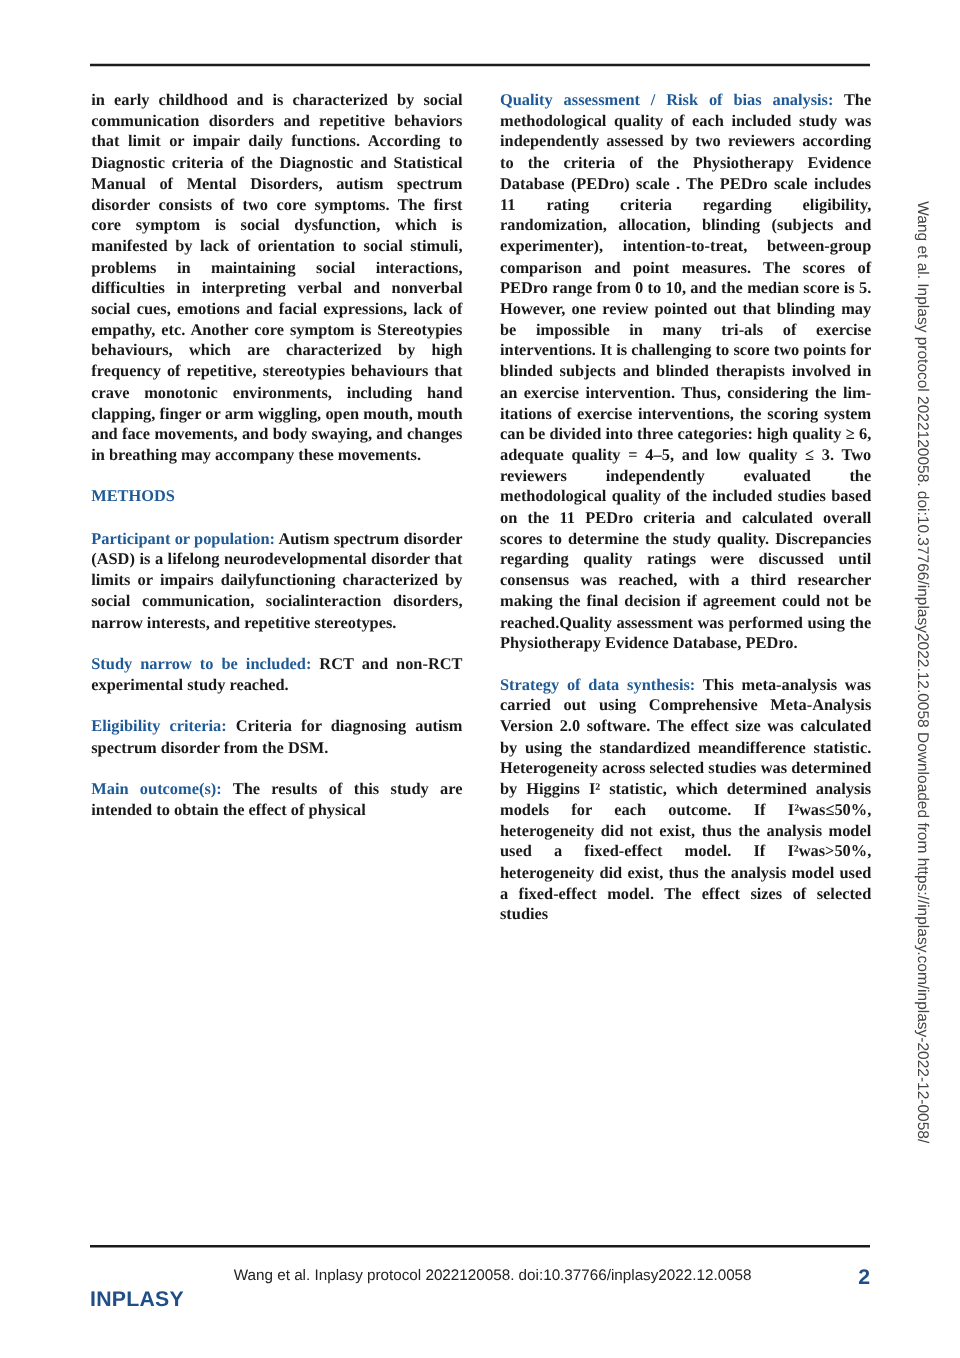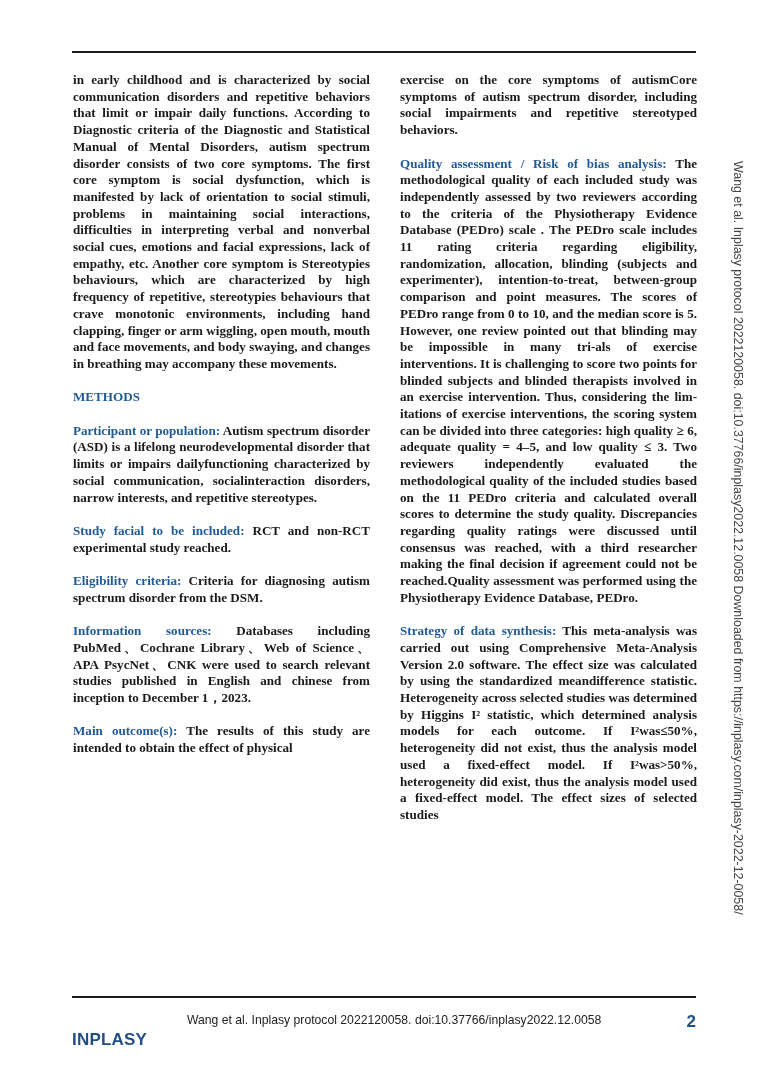--- a/index.html
+++ b/index.html
@@ -28,28 +28,26 @@
   </style>
 </head>
 <body>
 
 <div class="rule top"></div>
 
 <div class="col left">
   <p>in early childhood and is characterized by social communication disorders and repetitive behaviors that limit or impair daily functions. According to Diagnostic criteria of the Diagnostic and Statistical Manual of Mental Disorders, autism spectrum disorder consists of two core symptoms. The first core symptom is social dysfunction, which is manifested by lack of orientation to social stimuli, problems in maintaining social interactions, difficulties in interpreting verbal and nonverbal social cues, emotions and facial expressions, lack of empathy, etc. Another core symptom is Stereotypies behaviours, which are characterized by high frequency of repetitive, stereotypies behaviours that crave monotonic environments, including hand clapping, finger or arm wiggling, open mouth, mouth and face movements, and body swaying, and changes in breathing may accompany these movements.</p>
   <p class="heading">METHODS</p>
   <p><span class="lbl">Participant or population:</span><span> Autism spectrum disorder (ASD) is a lifelong neurodevelopmental disorder that limits or impairs dailyfunctioning characterized by social communication, socialinteraction disorders, narrow interests, and repetitive stereotypes.</span></p>
-  <p><span class="lbl">Study facial to be included:</span><span> RCT and non-RCT experimental study reached.</span></p>
+  <p><span class="lbl">Study narrow to be included:</span><span> RCT and non-RCT experimental study reached.</span></p>
   <p><span class="lbl">Eligibility criteria:</span><span> Criteria for diagnosing autism spectrum disorder from the DSM.</span></p>
-  <p><span class="lbl">Information sources:</span><span> Databases including PubMed、Cochrane Library、Web of Science、APA PsycNet、CNK were used to search relevant studies published in English and chinese from inception to December 1，2023.</span></p>
   <p><span class="lbl">Main outcome(s):</span><span> The results of this study are intended to obtain the effect of physical</span></p>
 </div>
 
 <div class="col right">
-  <p>exercise on the core symptoms of autismCore symptoms of autism spectrum disorder, including social impairments and repetitive stereotyped behaviors.</p>
   <p><span class="lbl">Quality assessment / Risk of bias analysis:</span><span> The methodological quality of each included study was independently assessed by two reviewers according to the criteria of the Physiotherapy Evidence Database (PEDro) scale . The PEDro scale includes 11 rating criteria regarding eligibility, randomization, allocation, blinding (subjects and experimenter), intention-to-treat, between-group comparison and point measures. The scores of PEDro range from 0 to 10, and the median score is 5. However, one review pointed out that blinding may be impossible in many tri-als of exercise interventions. It is challenging to score two points for blinded subjects and blinded therapists involved in an exercise intervention. Thus, considering the lim-itations of exercise interventions, the scoring system can be divided into three categories: high quality ≥ 6, adequate quality = 4–5, and low quality ≤ 3. Two reviewers independently evaluated the methodological quality of the included studies based on the 11 PEDro criteria and calculated overall scores to determine the study quality. Discrepancies regarding quality ratings were discussed until consensus was reached, with a third researcher making the final decision if agreement could not be reached.Quality assessment was performed using the Physiotherapy Evidence Database, PEDro.</span></p>
   <p><span class="lbl">Strategy of data synthesis:</span><span> This meta-analysis was carried out using Comprehensive Meta-Analysis Version 2.0 software. The effect size was calculated by using the standardized meandifference statistic. Heterogeneity across selected studies was determined by Higgins I² statistic, which determined analysis models for each outcome. If I²was≤50%, heterogeneity did not exist, thus the analysis model used a fixed-effect model. If I²was&gt;50%, heterogeneity did exist, thus the analysis model used a fixed-effect model. The effect sizes of selected studies</span></p>
 </div>
 
 <div class="side">Wang et al. Inplasy protocol 2022120058. doi:10.37766/inplasy2022.12.0058 Downloaded from https://inplasy.com/inplasy-2022-12-0058/</div>
 
 <div class="rule bottom"></div>
 
 <div class="footer">
   <span class="brand">INPLASY</span>

